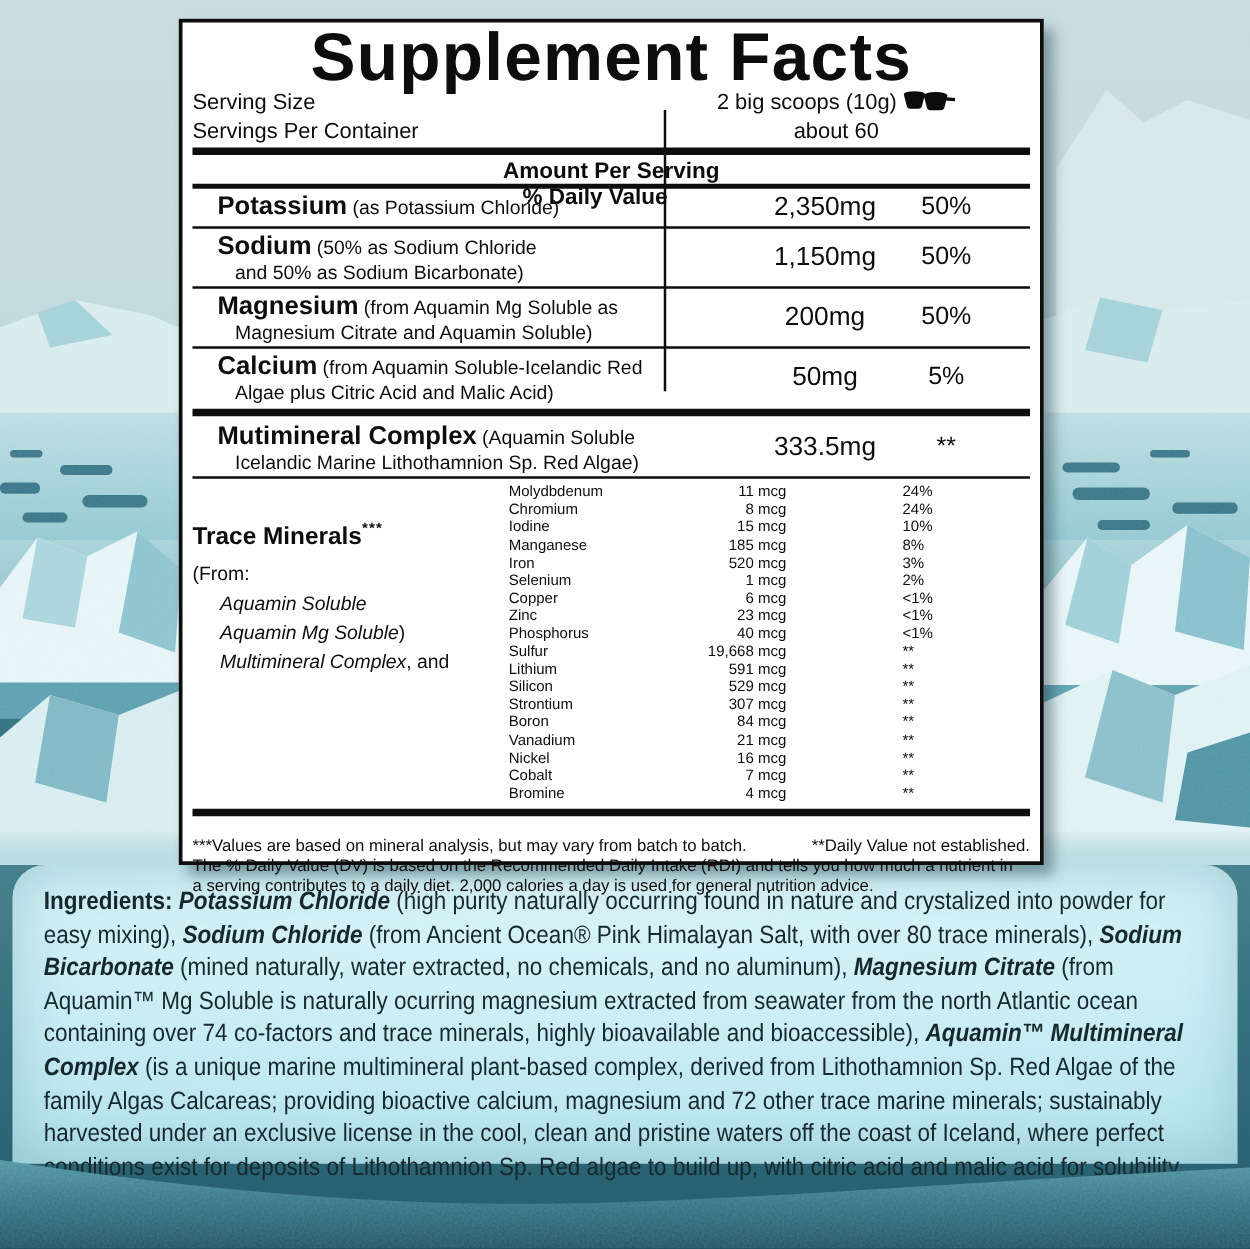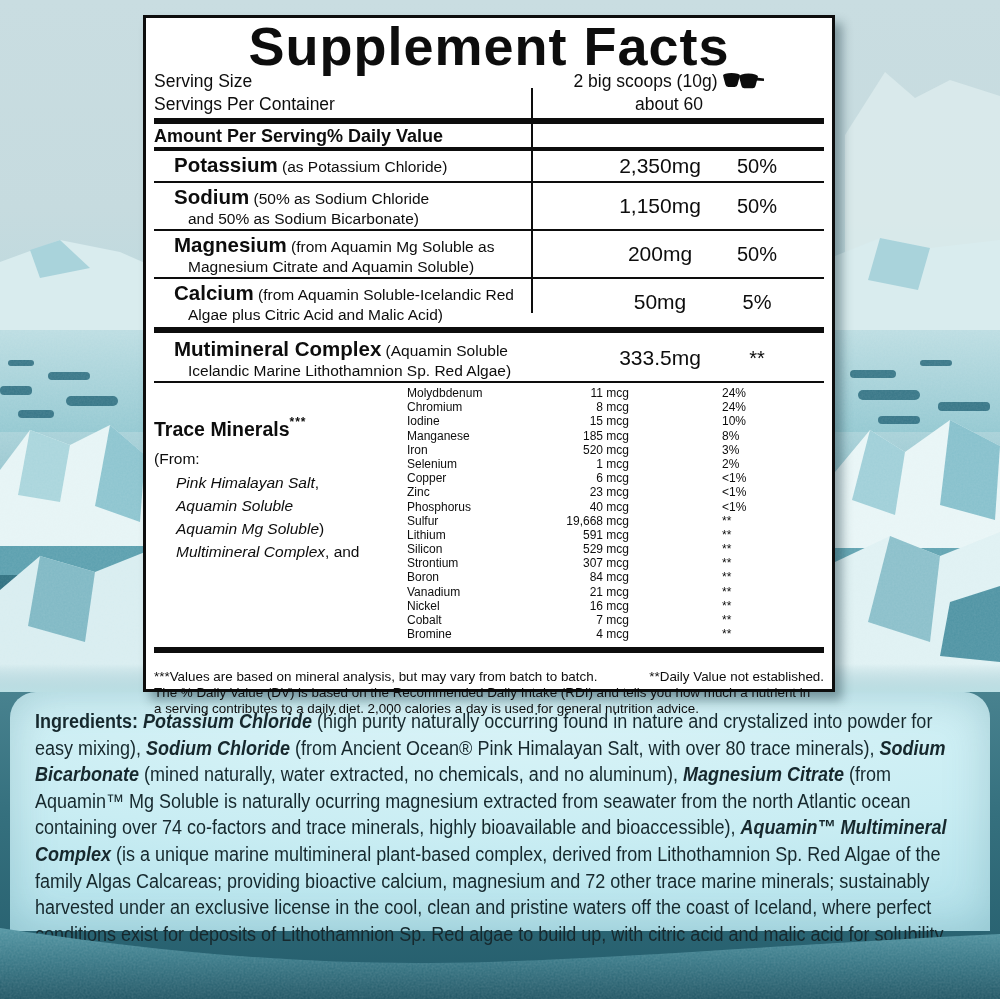--- a/index.html
+++ b/index.html
@@ -35,42 +35,42 @@
       font-size:54px;font-weight:bold;letter-spacing:1px;white-space:nowrap;}
   .serving-block{position:relative;}
   .srow{position:relative;height:23px;line-height:23px;font-size:17.5px;}
   .sval{position:absolute;left:372px;top:0;width:286px;height:23px;
         display:flex;justify-content:center;align-items:flex-start;gap:5px;}
   .scoops{width:42px;height:17px;margin-top:2px;}
   .bar{background:#0d0d0d;}
   .bar.thick{height:6px;margin:2px 0;}
   .bar.med{height:4px;}
   .bar.thin{height:2px;}
-  .header-row{display:flex;align-items:center;
-      height:21px;font-size:18px;font-weight:bold;}
+  .header-row{display:flex;justify-content:space-between;align-items:center;
+      height:21px;font-size:18px;font-weight:bold;flex-direction:column;}
   .header-row .dv-h{padding-right:26px;}
 
   .nrow{position:relative;padding:2px 0 2px 0;margin-left:20px;}
   .nline1{line-height:24px;white-space:nowrap;}
   .nbold{font-size:20.5px;font-weight:bold;}
   .ndetail{font-size:15.5px;}
   .nline2{font-size:15.5px;line-height:16px;padding-left:14px;white-space:nowrap;}
   .namt{position:absolute;left:486px;top:50%;transform:translate(-50%,-50%);font-size:21px;}
   .ndv{position:absolute;left:583px;top:50%;transform:translate(-50%,-50%);font-size:20px;}
   .vdivider{position:absolute;left:385px;top:70px;width:2px;height:225px;background:#0d0d0d;}
 
   .trace-section{position:relative;height:262px;}
   .trace-left{position:absolute;left:0;top:34px;}
   .trace-h{font-size:19.5px;font-weight:bold;}
   .trace-h sup{font-size:12px;position:relative;top:-2px;letter-spacing:1px;}
   .trace-from{font-size:15.5px;margin-top:9px;}
   .tsources{margin:3px 0 0 22px;font-size:15.5px;line-height:23px;}
   .tsource i{font-style:italic;}
   .trace-rows{position:absolute;left:253px;top:3px;}
-  .trow{display:flex;align-items:flex-start;height:14.2px;font-size:12px;line-height:14.2px;}
+  .trow{display:flex;align-items:flex-end;height:14.2px;font-size:12px;line-height:14.2px;}
   .tname{width:150px;}
   .tamt{width:72px;text-align:right;}
   .tdv{margin-left:93px;}
 
   .footnotes{margin-top:16px;}
   .fn1{display:flex;justify-content:space-between;font-size:13.4px;line-height:16px;}
   .fn2{font-size:13.4px;line-height:15.6px;padding-right:4px;}
 </style>
 </head>
 <body>
@@ -243,21 +243,20 @@
         <div class="bar thin"></div>
       </div>
 
     <div class="trace-section">
       <div class="trace-left">
         <div class="trace-h">
           <span>Trace Minerals</span><sup>***</sup>
         </div>
         <div class="trace-from">(From:</div>
         <div class="tsources">
-            <div class="tsource"><i>Pink Himalayan Salt</i><span>,</span></div>
             <div class="tsource"><i>Aquamin Soluble</i><span></span></div>
             <div class="tsource"><i>Aquamin Mg Soluble</i><span>)</span></div>
             <div class="tsource"><i>Multimineral Complex</i><span>, and</span></div>
           </div>
       </div>
       <div class="trace-rows">
           <div class="trow">
             <span class="tname">Molydbdenum</span>
             <span class="tamt">11 mcg</span>
             <span class="tdv">24%</span>

